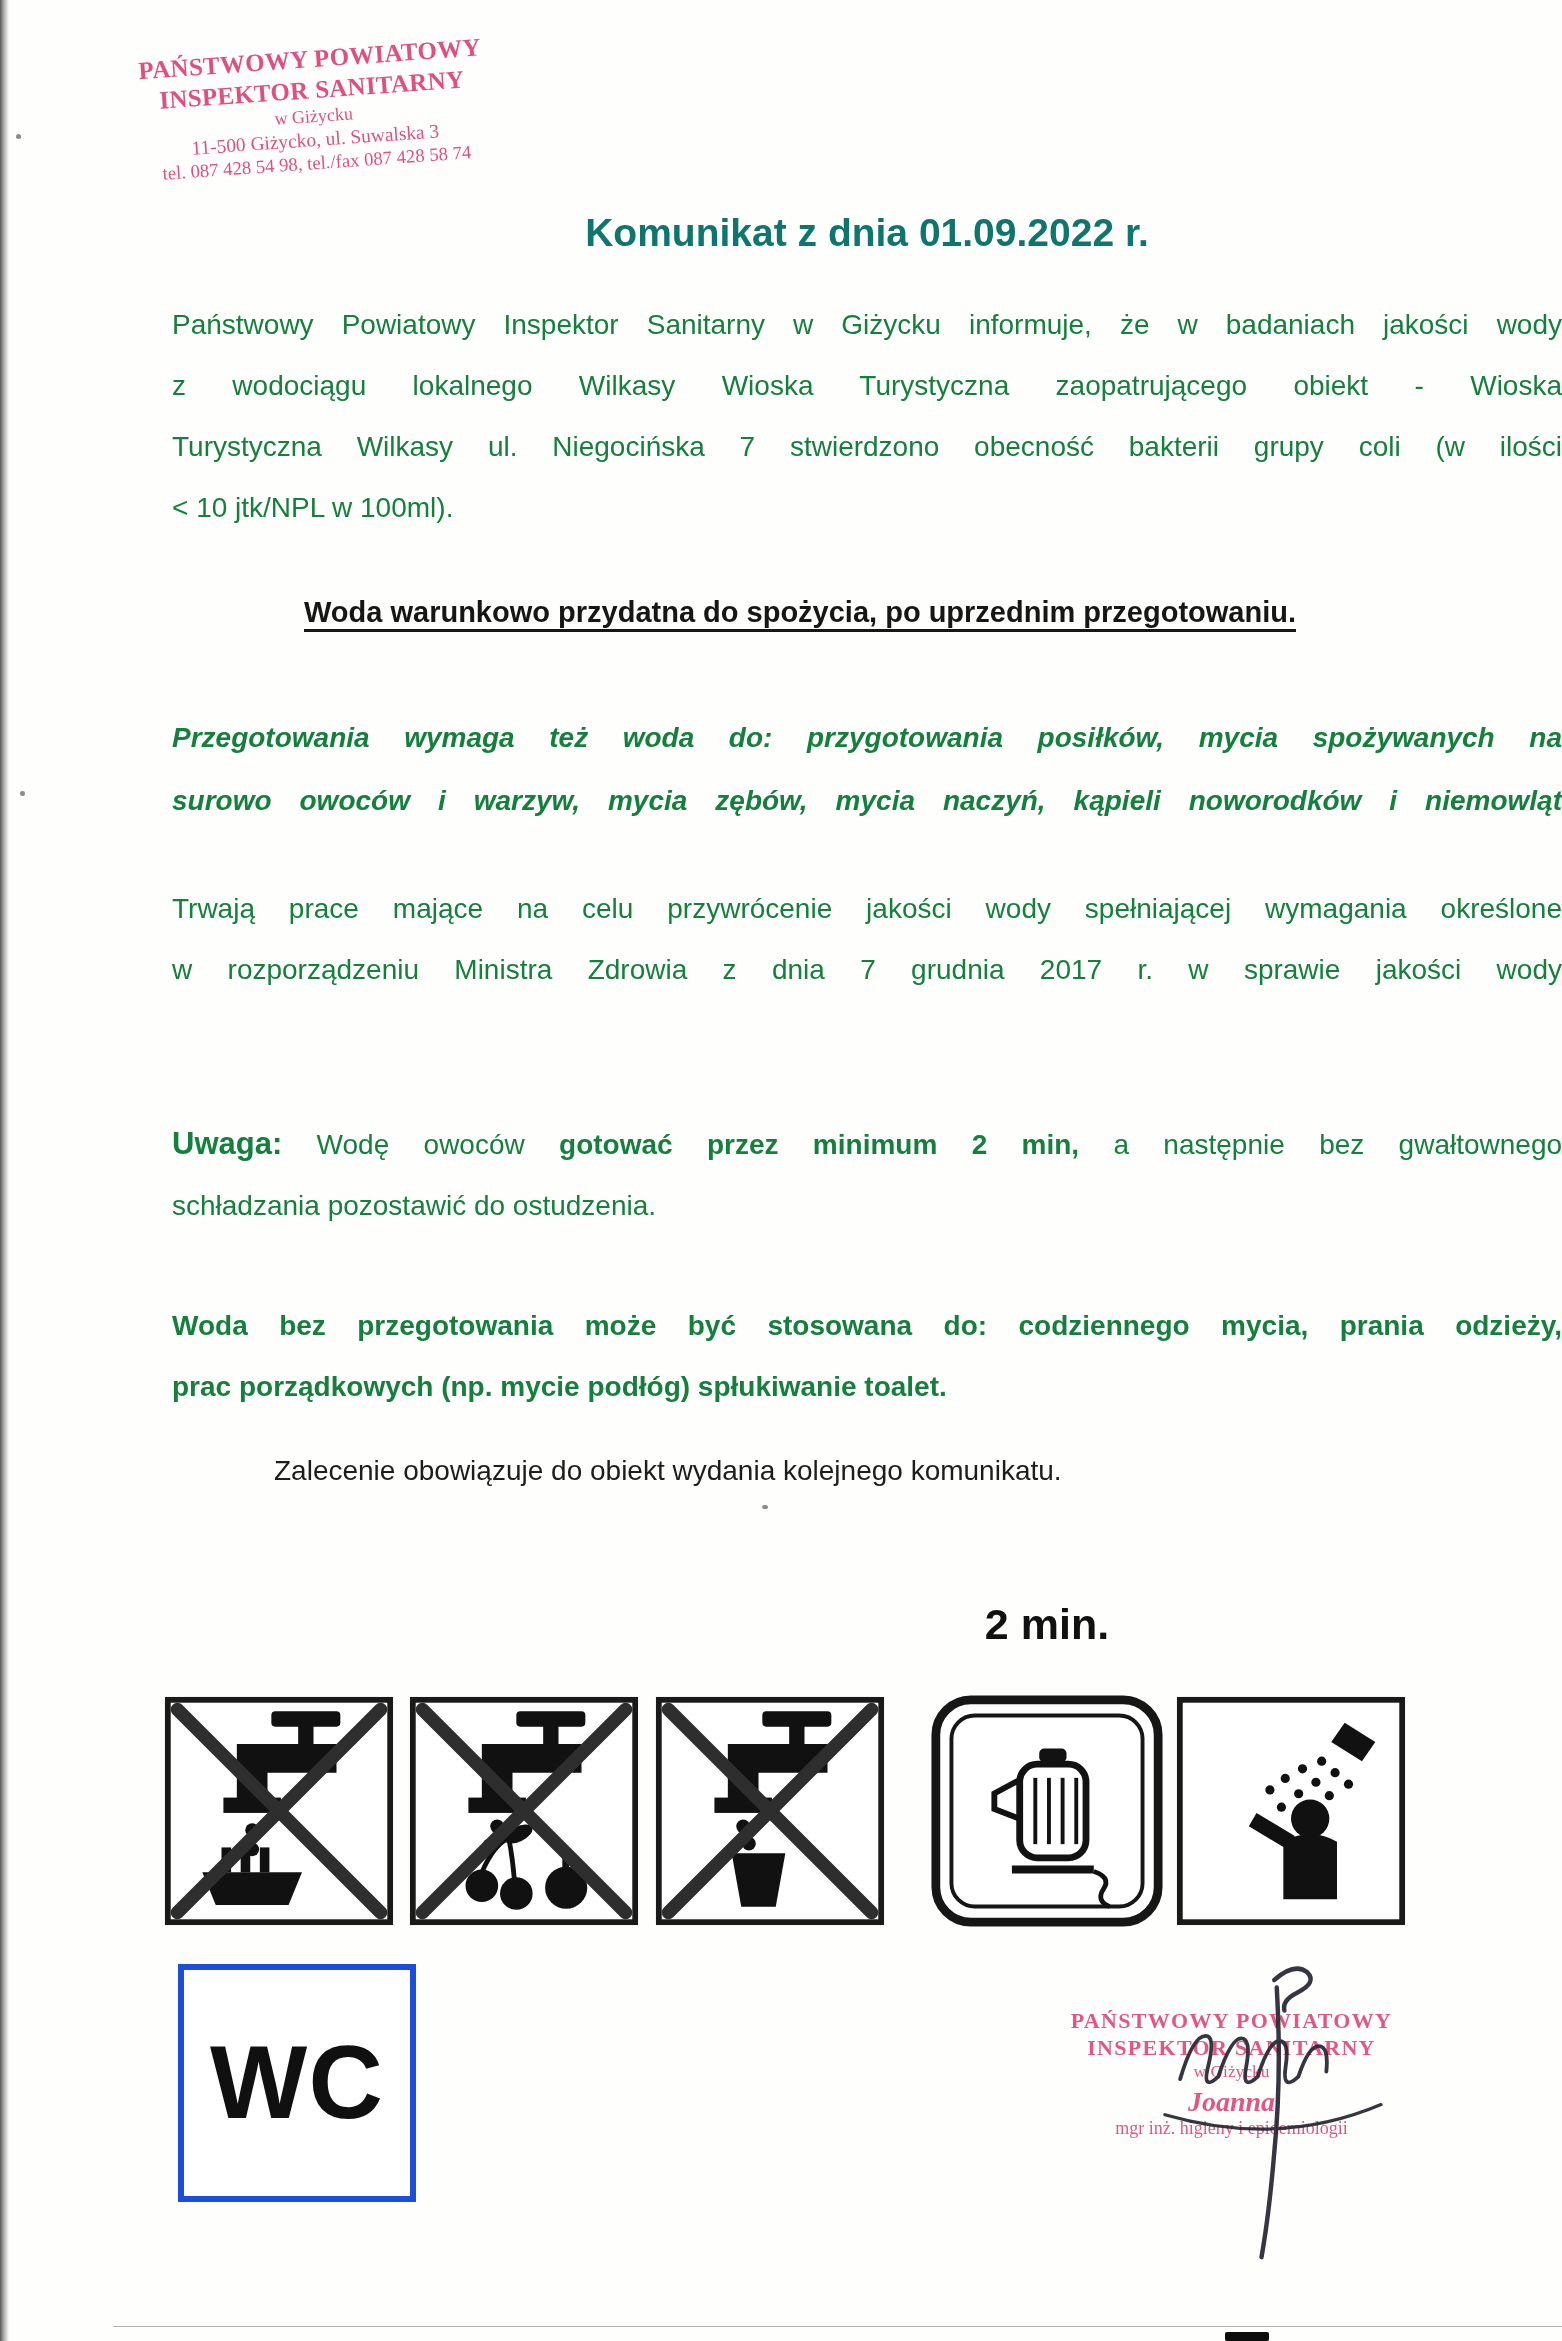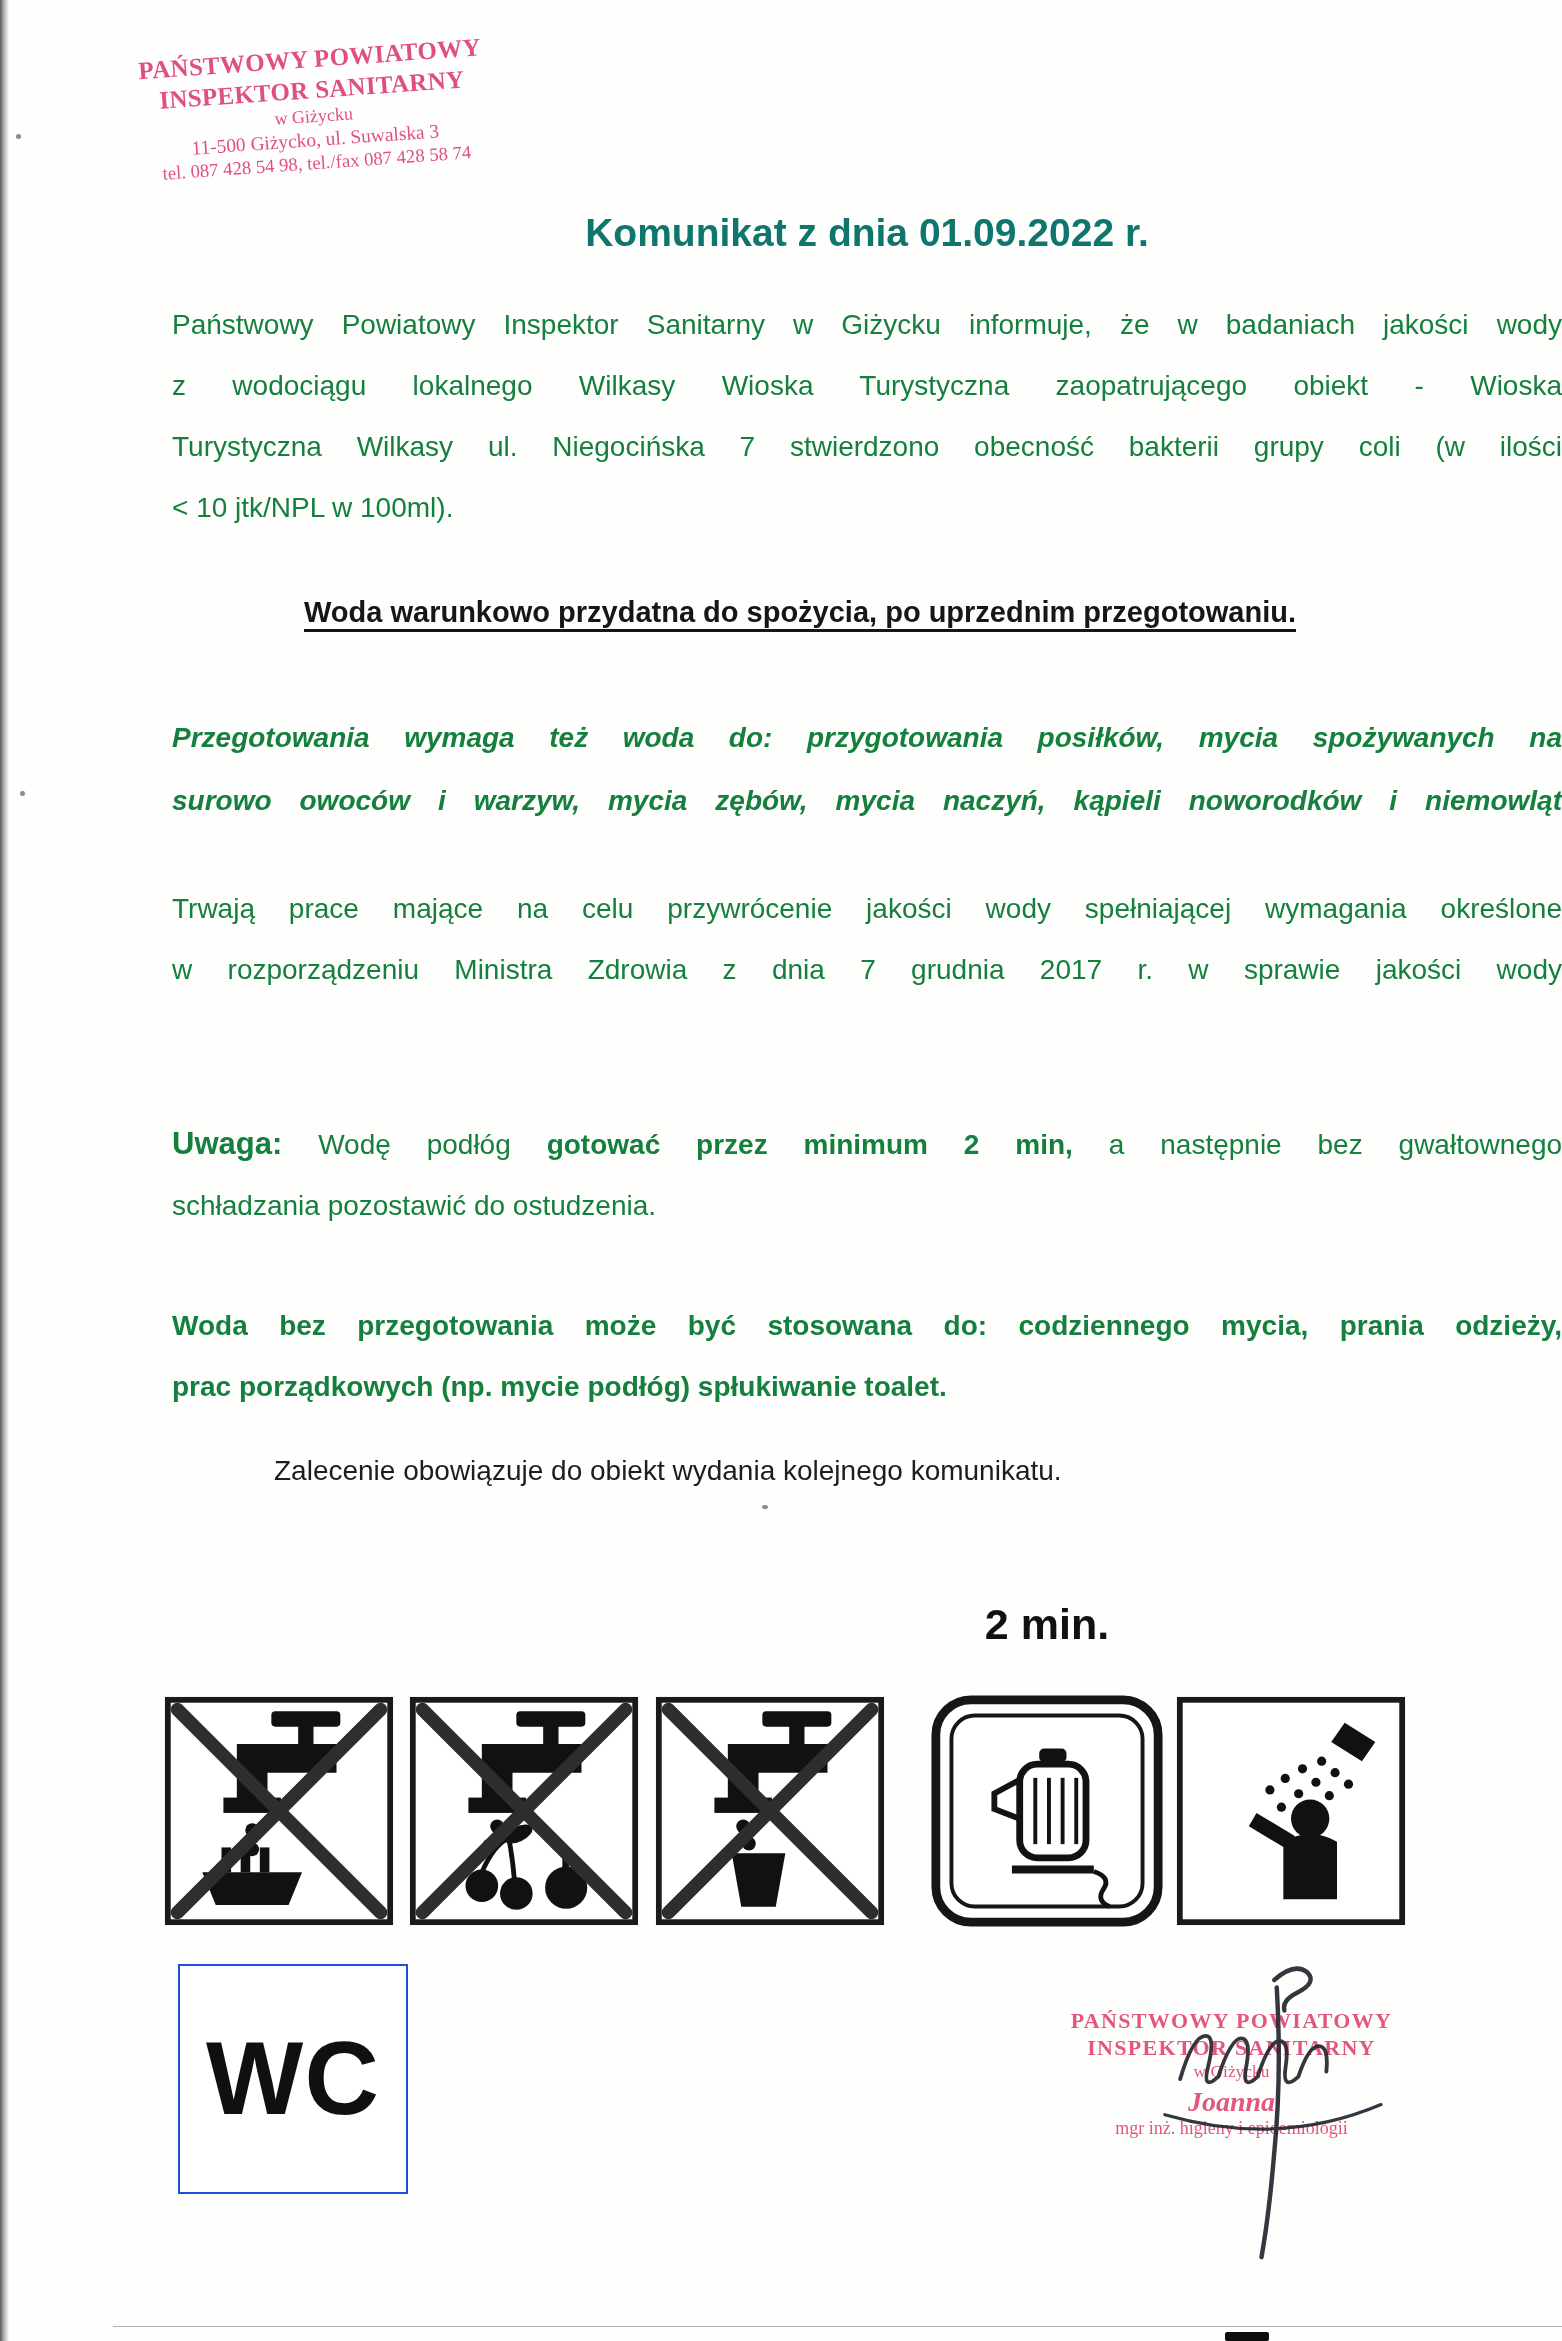--- a/index.html
+++ b/index.html
@@ -40,21 +40,21 @@
   .heading-cond{left:304px;top:596px;font-size:29px;font-weight:bold;white-space:nowrap;
                 text-decoration:underline;text-decoration-thickness:2.7px;text-underline-offset:6.7px;color:#161616;text-align:center;}
 
   .validity{left:274px;top:1455px;font-size:28px;}
   .boil-time{left:928px;top:1600px;width:238px;text-align:center;
              font-size:43px;font-weight:bold;color:#111;}
 
   .picto{position:absolute;}
 
   .wc-box{left:178px;top:1964px;width:226px;height:226px;background:#ffffff;
-          border:2px solid #1d4ed8;display:flex;align-items:center;justify-content:center;
+          border:6px solid #1d4ed8;display:flex;align-items:center;justify-content:center;
           font-size:103px;font-weight:bold;color:#101010;letter-spacing:1.3px;}
 
   
   .stamp-bottom{left:1028px;top:2007px;width:407px;text-align:center;
                 font-family:"Liberation Serif",serif;color:#e2567f;z-index:2;}
   .sb-l1{font-size:22px;font-weight:600;line-height:27px;letter-spacing:1.3px;}
   .sb-l3{font-size:17.4px;line-height:21px;}
   .sb-name{font-size:28px;font-style:italic;font-weight:bold;line-height:32px;margin-top:4px;
            font-family:"Liberation Serif",serif;}
   .sb-title{font-size:18px;line-height:21.4px;}
@@ -94,21 +94,21 @@
     <div class="jl">Przegotowania wymaga też woda do: przygotowania posiłków, mycia spożywanych na</div>
     <div class="jl">surowo owoców i warzyw, mycia zębów, mycia naczyń, kąpieli noworodków i niemowląt</div>
   </div>
 
   <div class="abs content-left body-text" style="top:878px;">
     <div class="jl">Trwają prace mające na celu przywrócenie jakości wody spełniającej wymagania określone</div>
     <div class="jl">w rozporządzeniu Ministra Zdrowia z dnia 7 grudnia 2017 r. w sprawie jakości wody</div>
   </div>
 
   <div class="abs content-left body-text" style="top:1113px;">
-    <div class="jl"><span class="b warn-label">Uwaga:</span> <span>Wodę podłóg</span> <span class="b">gotować przez minimum 2 min,</span> <span>a następnie bez gwałtownego</span></div>
+    <div class="jl"><span class="b warn-label">Uwaga:</span> <span>Wodę owoców</span> <span class="b">gotować przez minimum 2 min,</span> <span>a następnie bez gwałtownego</span></div>
     <div class="ll">schładzania pozostawić do ostudzenia.</div>
   </div>
 
   <div class="abs content-left body-text b" style="top:1295px;">
     <div class="jl">Woda bez przegotowania może być stosowana do: codziennego mycia, prania odzieży,</div>
     <div class="ll">prac porządkowych (np. mycie podłóg)  spłukiwanie toalet.</div>
   </div>
 
   <div class="abs validity">Zalecenie obowiązuje do obiekt wydania kolejnego komunikatu.</div>
 

